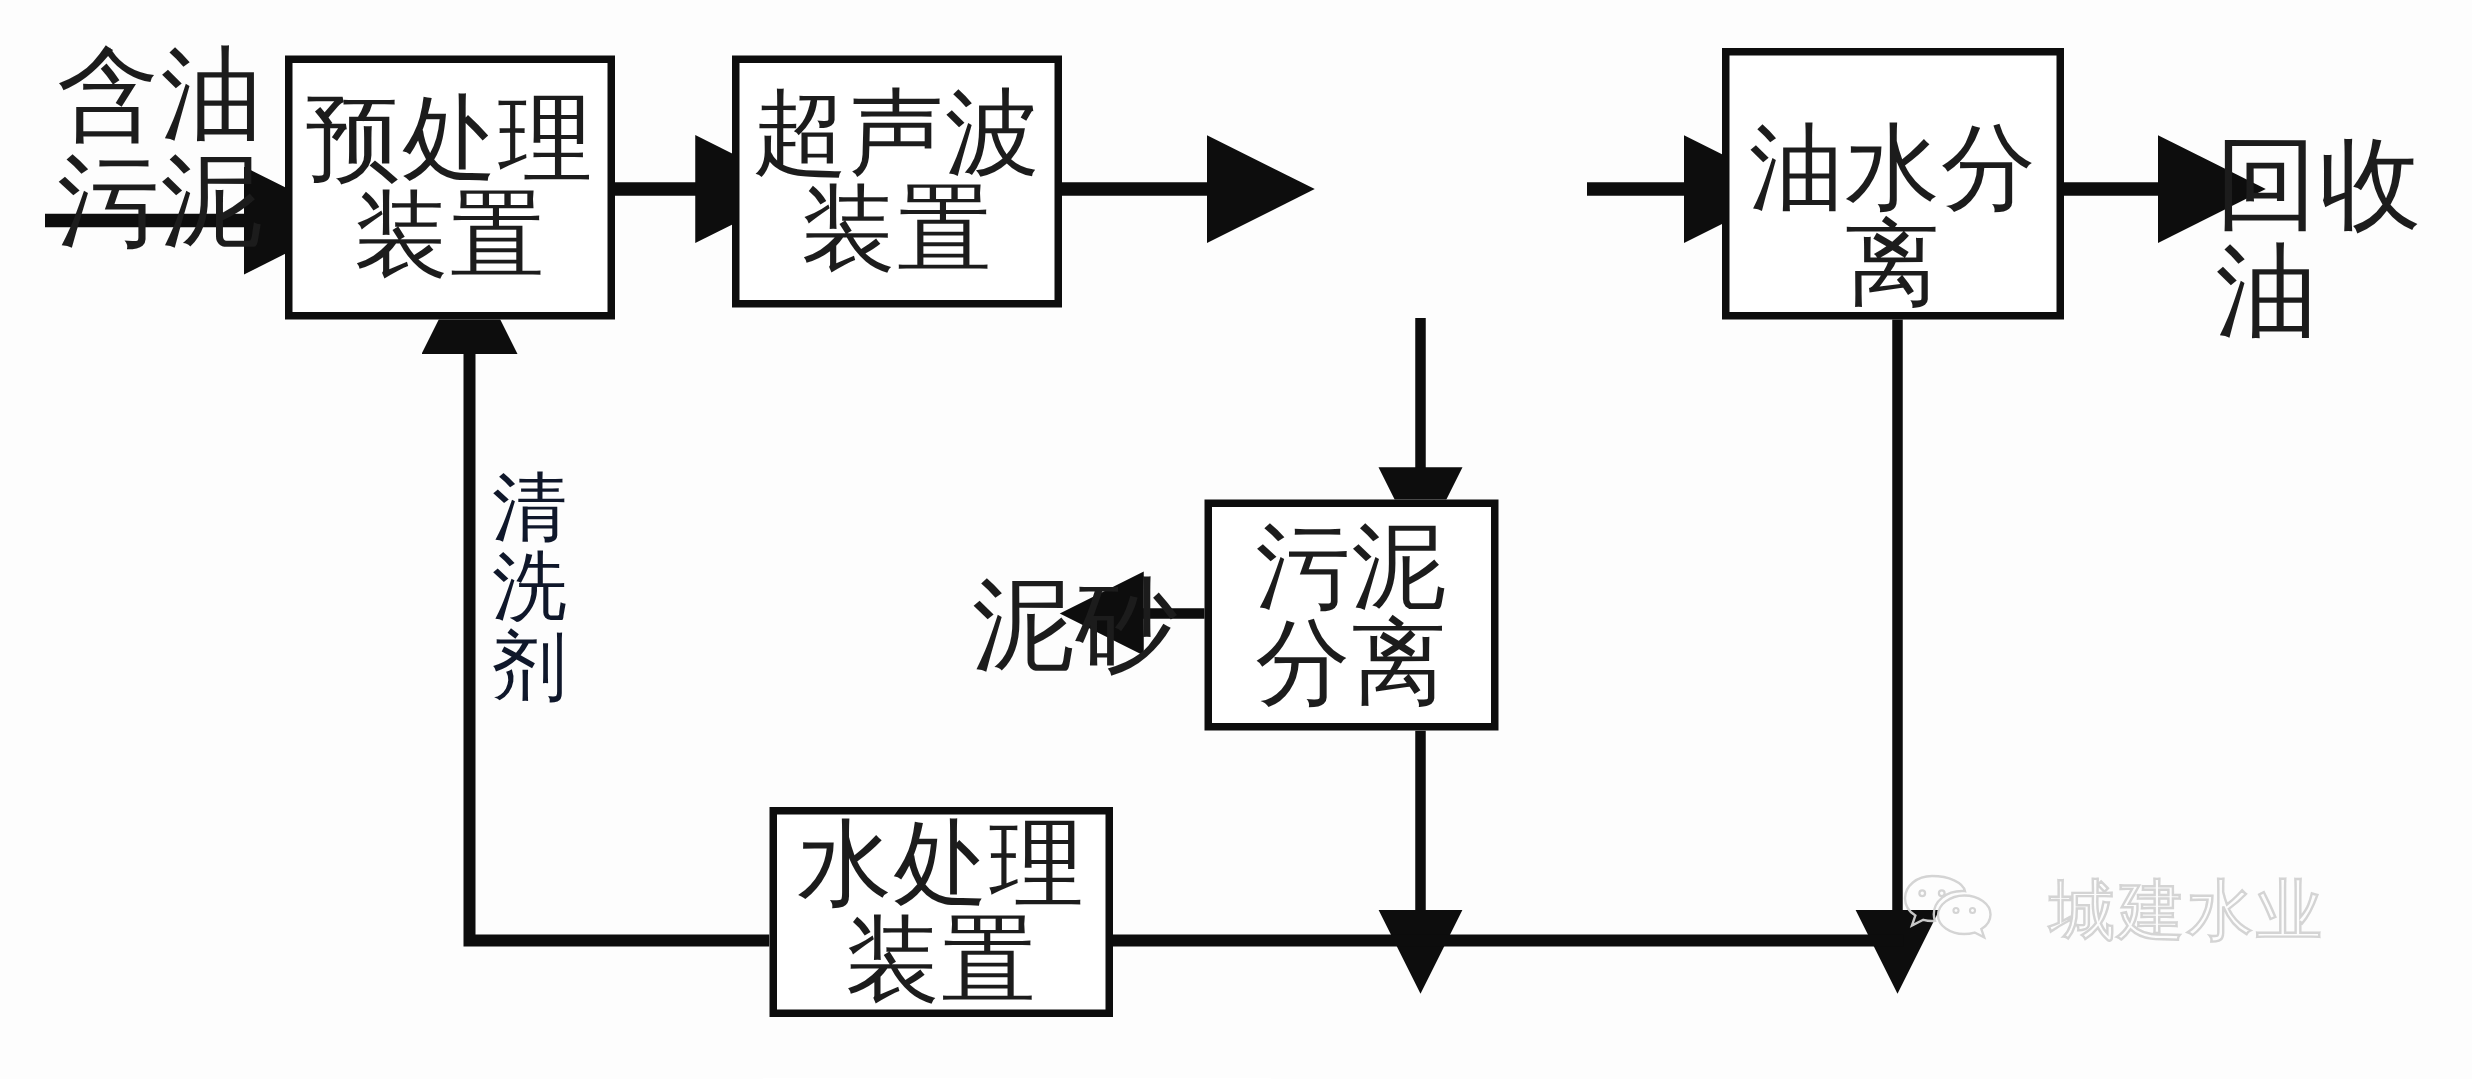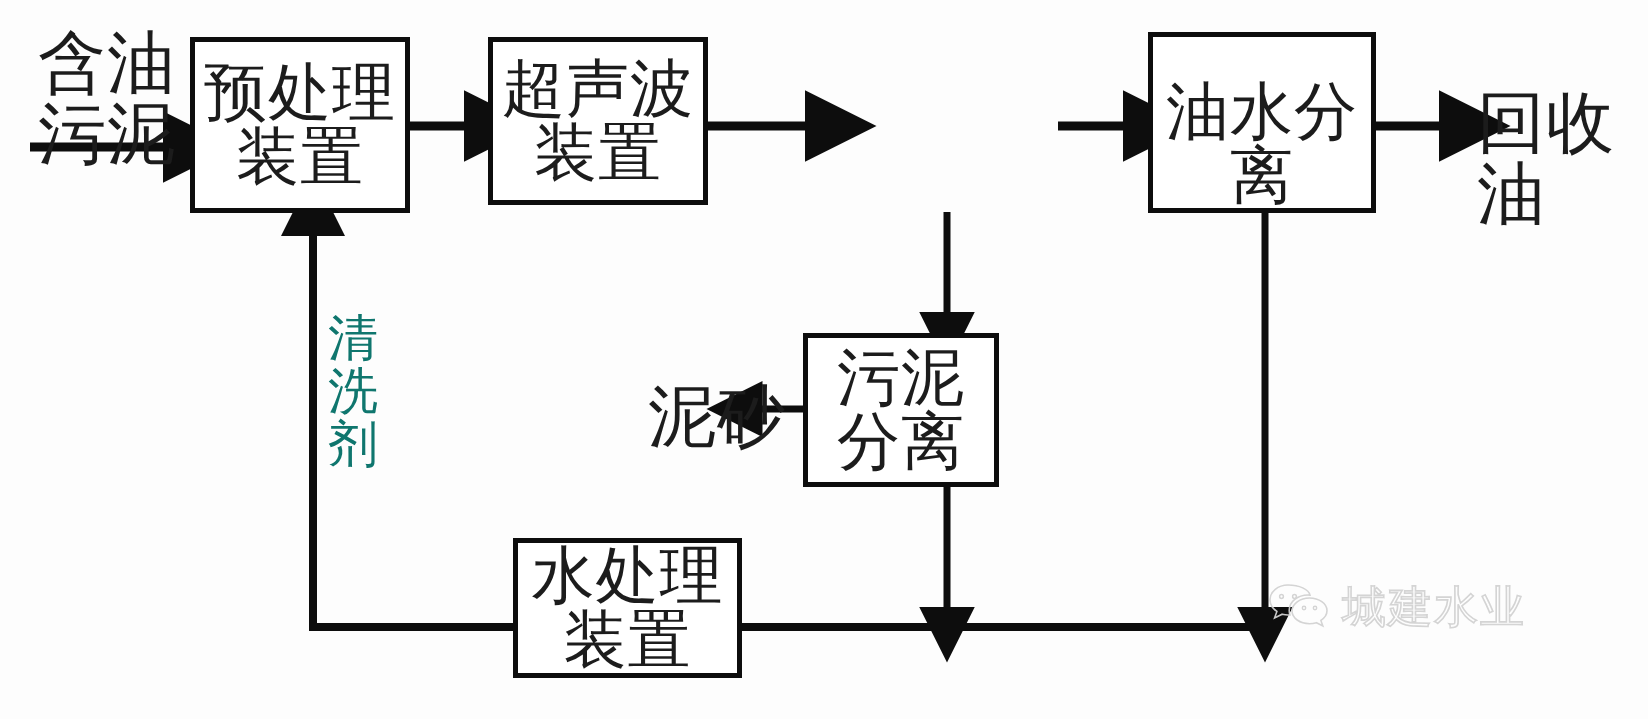--- a/index.html
+++ b/index.html
@@ -44,21 +44,21 @@
   .freetext {
     position: absolute;
     color: #1c1c1c;
     font-size: 68px;
     line-height: 1.04;
     letter-spacing: 1px;
     white-space: pre-line;
   }
   .vtext {
     position: absolute;
-    color: #0f766e;
+    color: #0f172a;
     font-size: 50px;
     line-height: 1.06;
     letter-spacing: 1px;
     width: 1em;
     word-break: break-all;
     text-align: center;
   }
   
   #watermark {
     position: absolute;
@@ -68,20 +68,21 @@
     align-items: center;
     gap: 12px;
     opacity: 0.95;
   }
   #watermark .wm-text {
     font-size: 44px;
     letter-spacing: 2px;
     color: transparent;
     -webkit-text-stroke: 1.6px #d2d2d2;
     font-family: Liberation Sans, sans-serif;
+    margin-left: 24px;
   }
 </style>
 </head>
 <body>
 
 <div id="canvas">
 
   <svg class="wires" viewBox="0 0 1648 719">
     <defs>
       <marker id="ah" markerWidth="11" markerHeight="11" refX="1.5" refY="4" orient="auto" markerUnits="strokeWidth">

